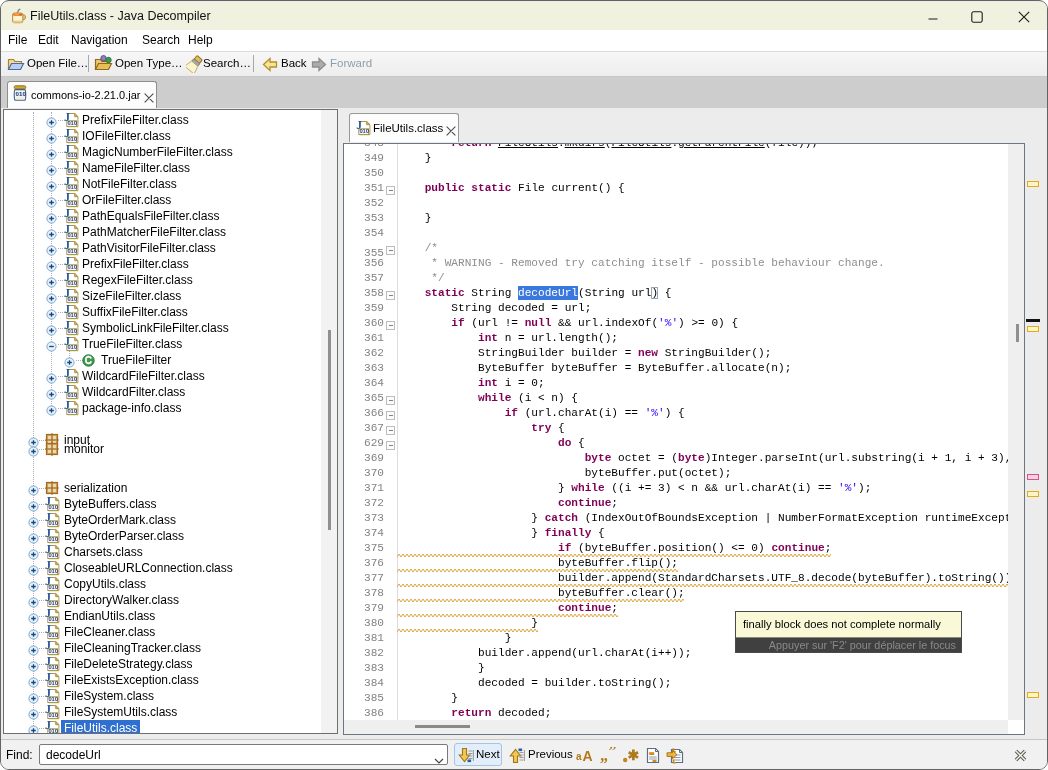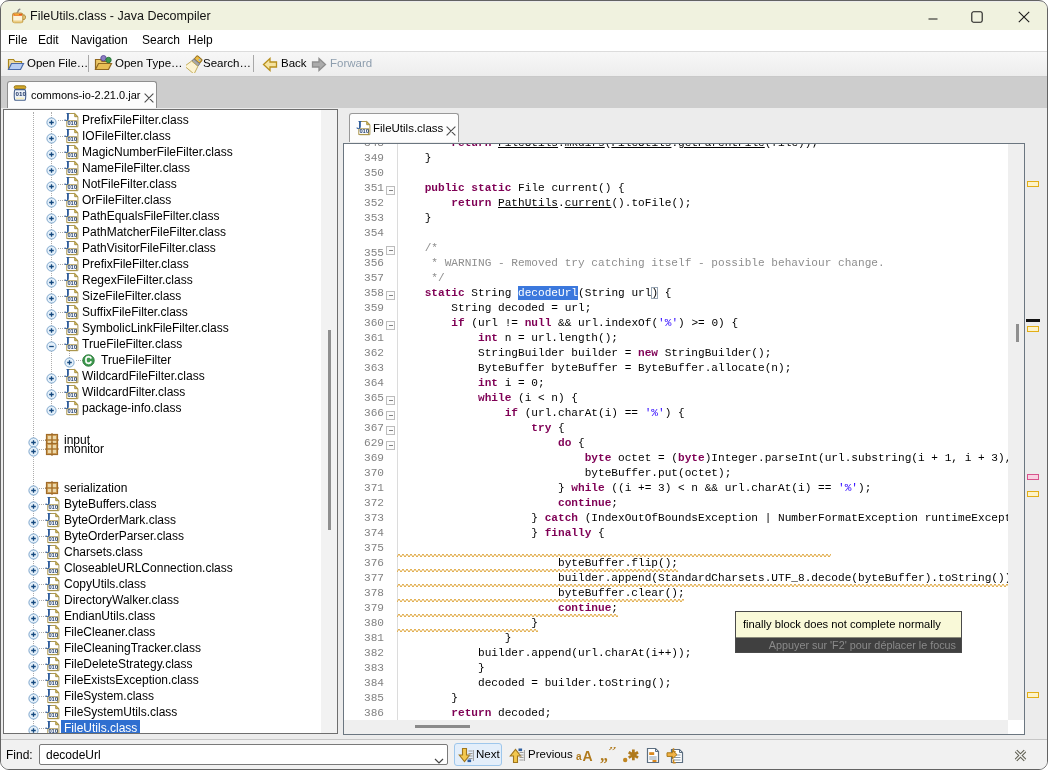--- a/index.html
+++ b/index.html
@@ -770,21 +770,20 @@
 <div class="fb" style="top:177px"></div>
 <div class="fb" style="top:252px"></div>
 <div class="fb" style="top:267px"></div>
 <div class="fb" style="top:282px"></div>
 <div class="fb" style="top:297px"></div>
     <div id="gsep"></div>
 <div class="ln" style="top:-8px">        <b class="k">return</b> <span class="u">FileUtils</span>.<span class="u">mkdirs</span>(<span class="u">FileUtils</span>.<span class="u">getParentFile</span>(file));</div>
 <div class="ln" style="top:7px">    }</div>
 <div class="ln" style="top:22px"></div>
 <div class="ln" style="top:37px">    <b class="k">public</b> <b class="k">static</b> File current() {</div>
-<div class="ln" style="top:52px">        <b class="k">return</b> <span class="u">PathUtils</span>.<span class="u">current</span>().toFile();</div>
 <div class="ln" style="top:67px">    }</div>
 <div class="ln" style="top:82px"></div>
 <div class="ln" style="top:97px">    <span class="c">/*</span></div>
 <div class="ln" style="top:112px">     <span class="c">* WARNING - Removed try catching itself - possible behaviour change.</span></div>
 <div class="ln" style="top:127px">     <span class="c">*/</span></div>
 <div class="ln" style="top:142px">    <b class="k">static</b> String <span class="hl">decodeUrl</span>(String url<span class="bx">)</span> {</div>
 <div class="ln" style="top:157px">        String decoded = url;</div>
 <div class="ln" style="top:172px">        <b class="k">if</b> (url != <b class="k">null</b> &amp;&amp; url.indexOf(<span class="s">'%'</span>) &gt;= 0) {</div>
 <div class="ln" style="top:187px">            <b class="k">int</b> n = url.length();</div>
 <div class="ln" style="top:202px">            StringBuilder builder = <b class="k">new</b> StringBuilder();</div>
@@ -793,20 +792,21 @@
 <div class="ln" style="top:247px">            <b class="k">while</b> (i &lt; n) {</div>
 <div class="ln" style="top:262px">                <b class="k">if</b> (url.charAt(i) == <span class="s">'%'</span>) {</div>
 <div class="ln" style="top:277px">                    <b class="k">try</b> {</div>
 <div class="ln" style="top:292px">                        <b class="k">do</b> {</div>
 <div class="ln" style="top:307px">                            <b class="k">byte</b> octet = (<b class="k">byte</b>)Integer.parseInt(url.substring(i + 1, i + 3), 16);</div>
 <div class="ln" style="top:322px">                            byteBuffer.put(octet);</div>
 <div class="ln" style="top:337px">                        } <b class="k">while</b> ((i += 3) &lt; n &amp;&amp; url.charAt(i) == <span class="s">'%'</span>);</div>
 <div class="ln" style="top:352px">                        <b class="k">continue</b>;</div>
 <div class="ln" style="top:367px">                    } <b class="k">catch</b> (IndexOutOfBoundsException | NumberFormatException runtimeException) {</div>
 <div class="ln" style="top:382px">                    } <b class="k">finally</b> {</div>
+<div class="ln" style="top:397px">                        <b class="k">if</b> (byteBuffer.position() &lt;= 0) <b class="k">continue</b>;</div>
 <div class="ln" style="top:412px">                        byteBuffer.flip();</div>
 <div class="ln" style="top:427px">                        builder.append(StandardCharsets.UTF_8.decode(byteBuffer).toString());</div>
 <div class="ln" style="top:442px">                        byteBuffer.clear();</div>
 <div class="ln" style="top:457px">                        <b class="k">continue</b>;</div>
 <div class="ln" style="top:472px">                    }</div>
 <div class="ln" style="top:487px">                }</div>
 <div class="ln" style="top:502px">            builder.append(url.charAt(i++));</div>
 <div class="ln" style="top:517px">            }</div>
 <div class="ln" style="top:532px">            decoded = builder.toString();</div>
 <div class="ln" style="top:547px">        }</div>

